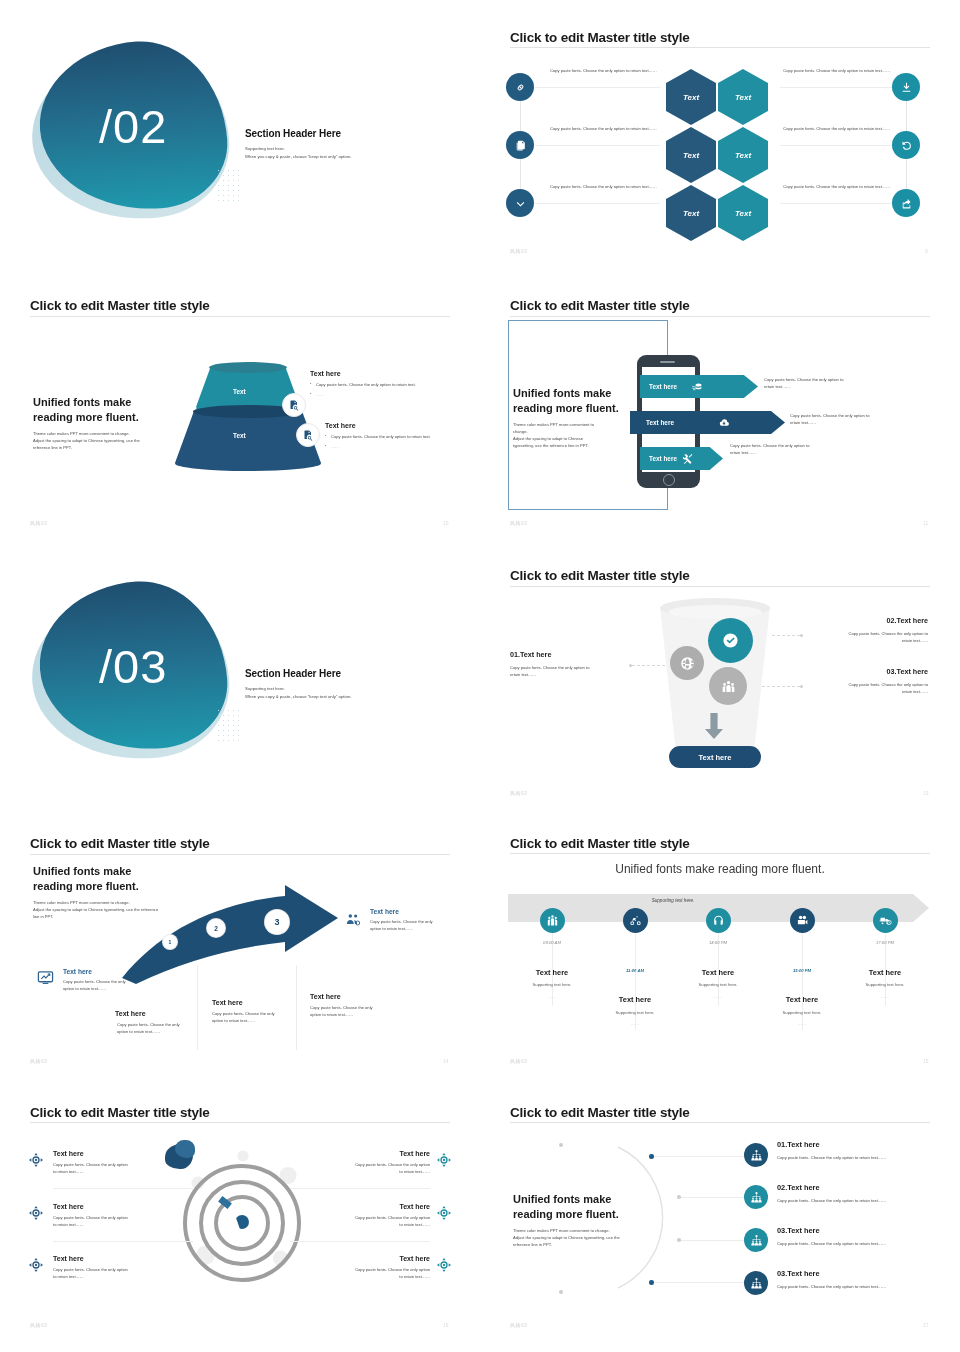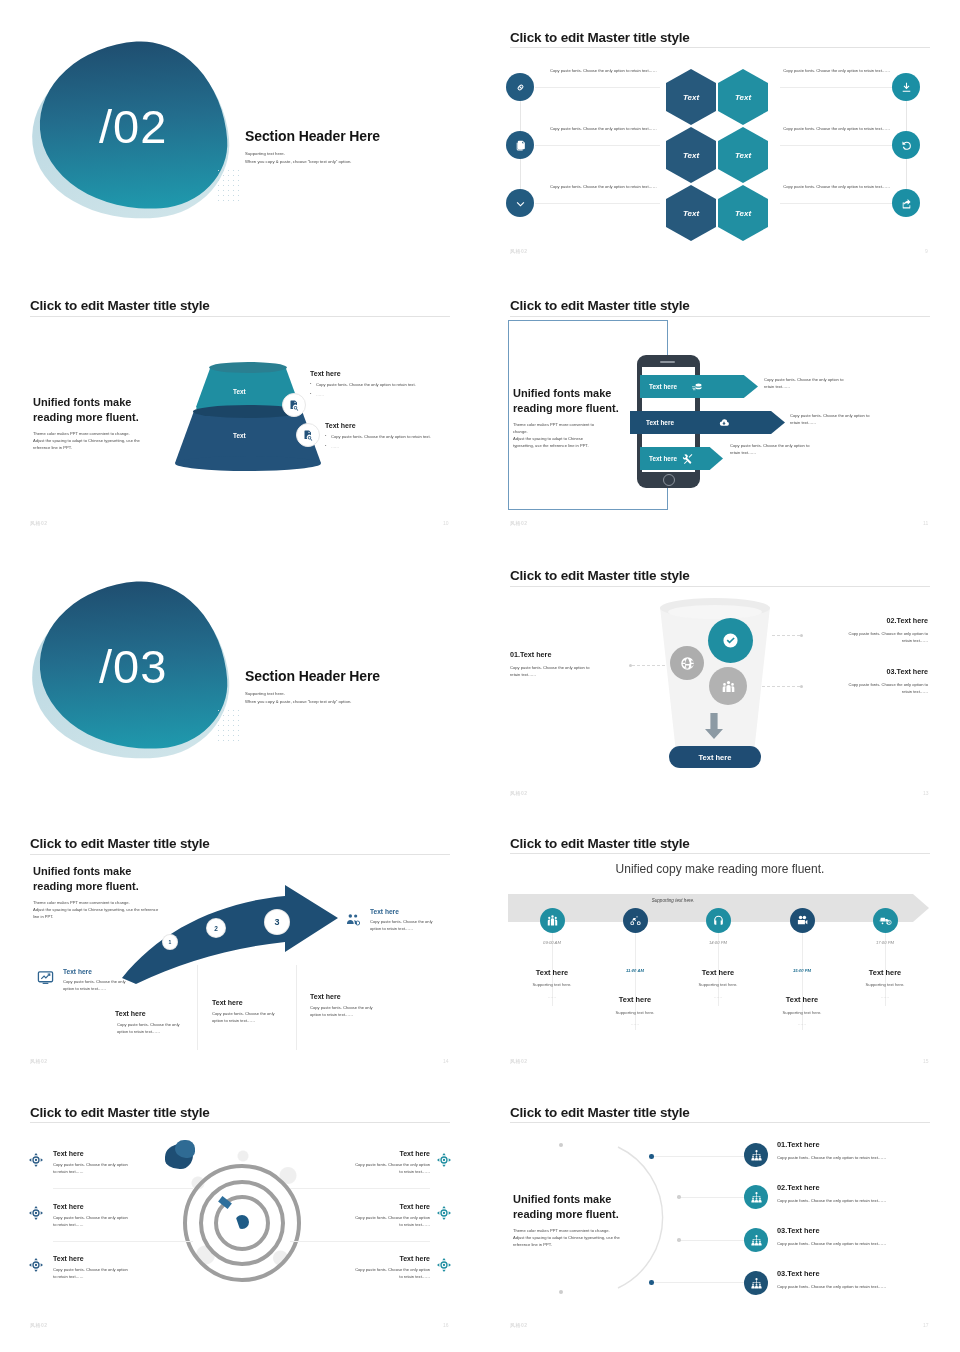--- a/index.html
+++ b/index.html
@@ -36,21 +36,21 @@
     background: linear-gradient(180deg, #1f4e70 0%, #236d8d 45%, #1f99ad 100%);
     border-radius: 55% 45% 38% 62% / 48% 62% 38% 52%;
     transform: rotate(-4deg);
     display: flex; align-items: center; justify-content: center;
   }
   .blob-num { transform: rotate(4deg); color: #fff; font-size: 47px; font-weight: 300; letter-spacing: 1px; font-family: "Liberation Sans", sans-serif; }
   .dotgrid { position: absolute; left: 196px; top: 128px; width: 26px; height: 34px;
      background-image: radial-gradient(#c7dbe4 0.6px, transparent 0.7px);
      background-size: 5px 5px; }
   .sec-head { position: absolute; left: 245px; top: 128px; width: 200px; }
-  .sec-head h2 { font-size: 14px; font-weight: bold; color: #141414; letter-spacing: -0.1px; }
+  .sec-head h2 { font-size: 10px; font-weight: bold; color: #141414; letter-spacing: -0.1px; }
   .sec-head p { font-size: 4.3px; color: #4a4a4a; line-height: 1.95; margin-top: 6px; }
 
   
   .circ-icon { position: absolute; width: 28px; height: 28px; border-radius: 50%; display: flex; align-items: center; justify-content: center; }
   .circ-navy { background: #235b80; }
   .circ-teal { background: #1b8fa4; }
   .circ-icon svg { width: 13px; height: 13px; fill: #fff; }
   .vline { position: absolute; width: 1px; background: #e6e6e6; }
   .hline { position: absolute; height: 1px; background: #ececec; }
   .hexcol { position: absolute; }
@@ -474,21 +474,21 @@
     </div>
 
     <div class="foot-logo" style="left:30px;top:238px">风格02</div>
     <div class="foot-num" style="left:443px;top:238px">14</div>
   </div>
 
   <div class="slide">
     <div class="s-title" style="left:30px;top:16px">Click to edit Master title style</div>
     <div class="s-rule" style="left:30px;top:33px;width:420px"></div>
 
-    <div style="position:absolute;left:0;top:42px;width:480px;text-align:center;font-size:12px;color:#3a3a3a">Unified copy make reading more fluent.</div>
+    <div style="position:absolute;left:0;top:42px;width:480px;text-align:center;font-size:12px;color:#3a3a3a">Unified fonts make reading more fluent.</div>
 
     <div class="tl-band" style="left:28px;top:74px;width:405px;height:28px"></div>
     <div class="tl-arrow" style="left:433px;top:74px"></div>
     <div style="position:absolute;left:28px;top:78px;width:330px;text-align:center;font-size:4.6px;font-style:italic;color:#3f3f3f">Supporting text here.</div>
 
     <div class="tl-tick" style="left:72px;top:110px;height:76px"></div>
     <div class="tl-tick" style="left:155px;top:110px;height:100px"></div>
     <div class="tl-tick" style="left:238px;top:110px;height:76px"></div>
     <div class="tl-tick" style="left:322px;top:110px;height:100px"></div>
     <div class="tl-tick" style="left:405px;top:110px;height:76px"></div>

